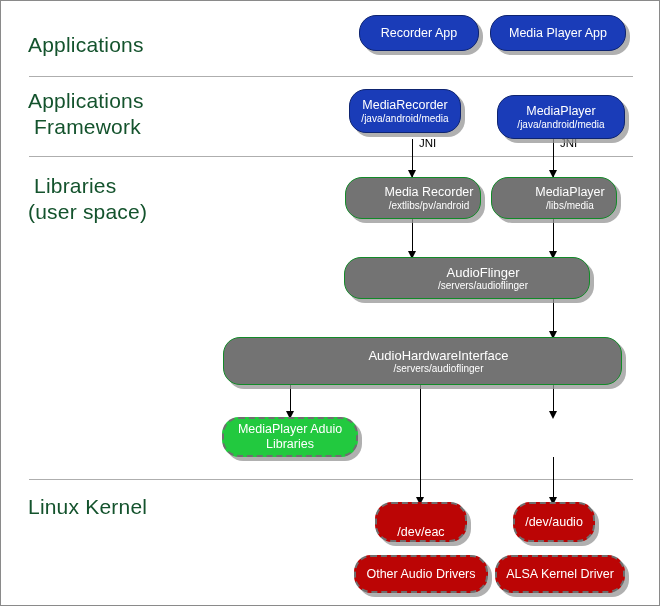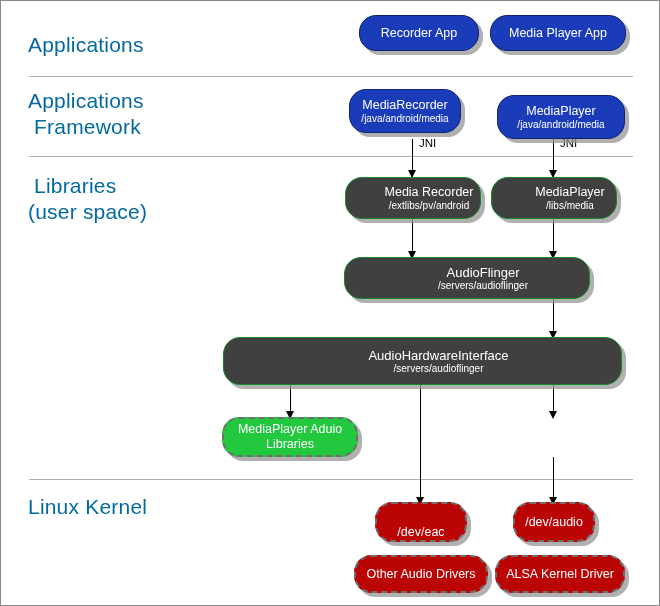--- a/index.html
+++ b/index.html
@@ -21,21 +21,21 @@
   }
   
   .divider {
     position: absolute;
     height: 1px;
     background: #aeaeae;
   }
   
   .layer-label {
     position: absolute;
-    color: #0369a1;
+    color: #14532d;
     font-size: 21px;
     line-height: 26px;
     letter-spacing: 0.2px;
     white-space: pre;
   }
   
   .node {
     position: absolute;
     box-sizing: border-box;
     border-radius: 17px;
@@ -52,21 +52,21 @@
     font-size: 12.5px;
     line-height: 15px;
     white-space: nowrap;
   }
   .node .t2 {
     font-size: 10px;
     line-height: 12px;
     white-space: nowrap;
   }
   .node.blue   { background: #1a3cb8; border: 1px solid #0e2470; }
-  .node.green  { background: #404040; border: 1px solid #128a28; padding-left: 32px; }
+  .node.green  { background: #737373; border: 1px solid #128a28; padding-left: 32px; }
   .node.greend { background: #22c93f; border: 2px dashed #6f6f6f; }
   .node.redd   { background: #bb0505; border: 2px dashed #6f6f6f; }
   .node.big .t1 { font-size: 13px; }
   
   .conn {
     position: absolute;
     background: #000000;
     width: 1.4px;
     z-index: 1;
   }

